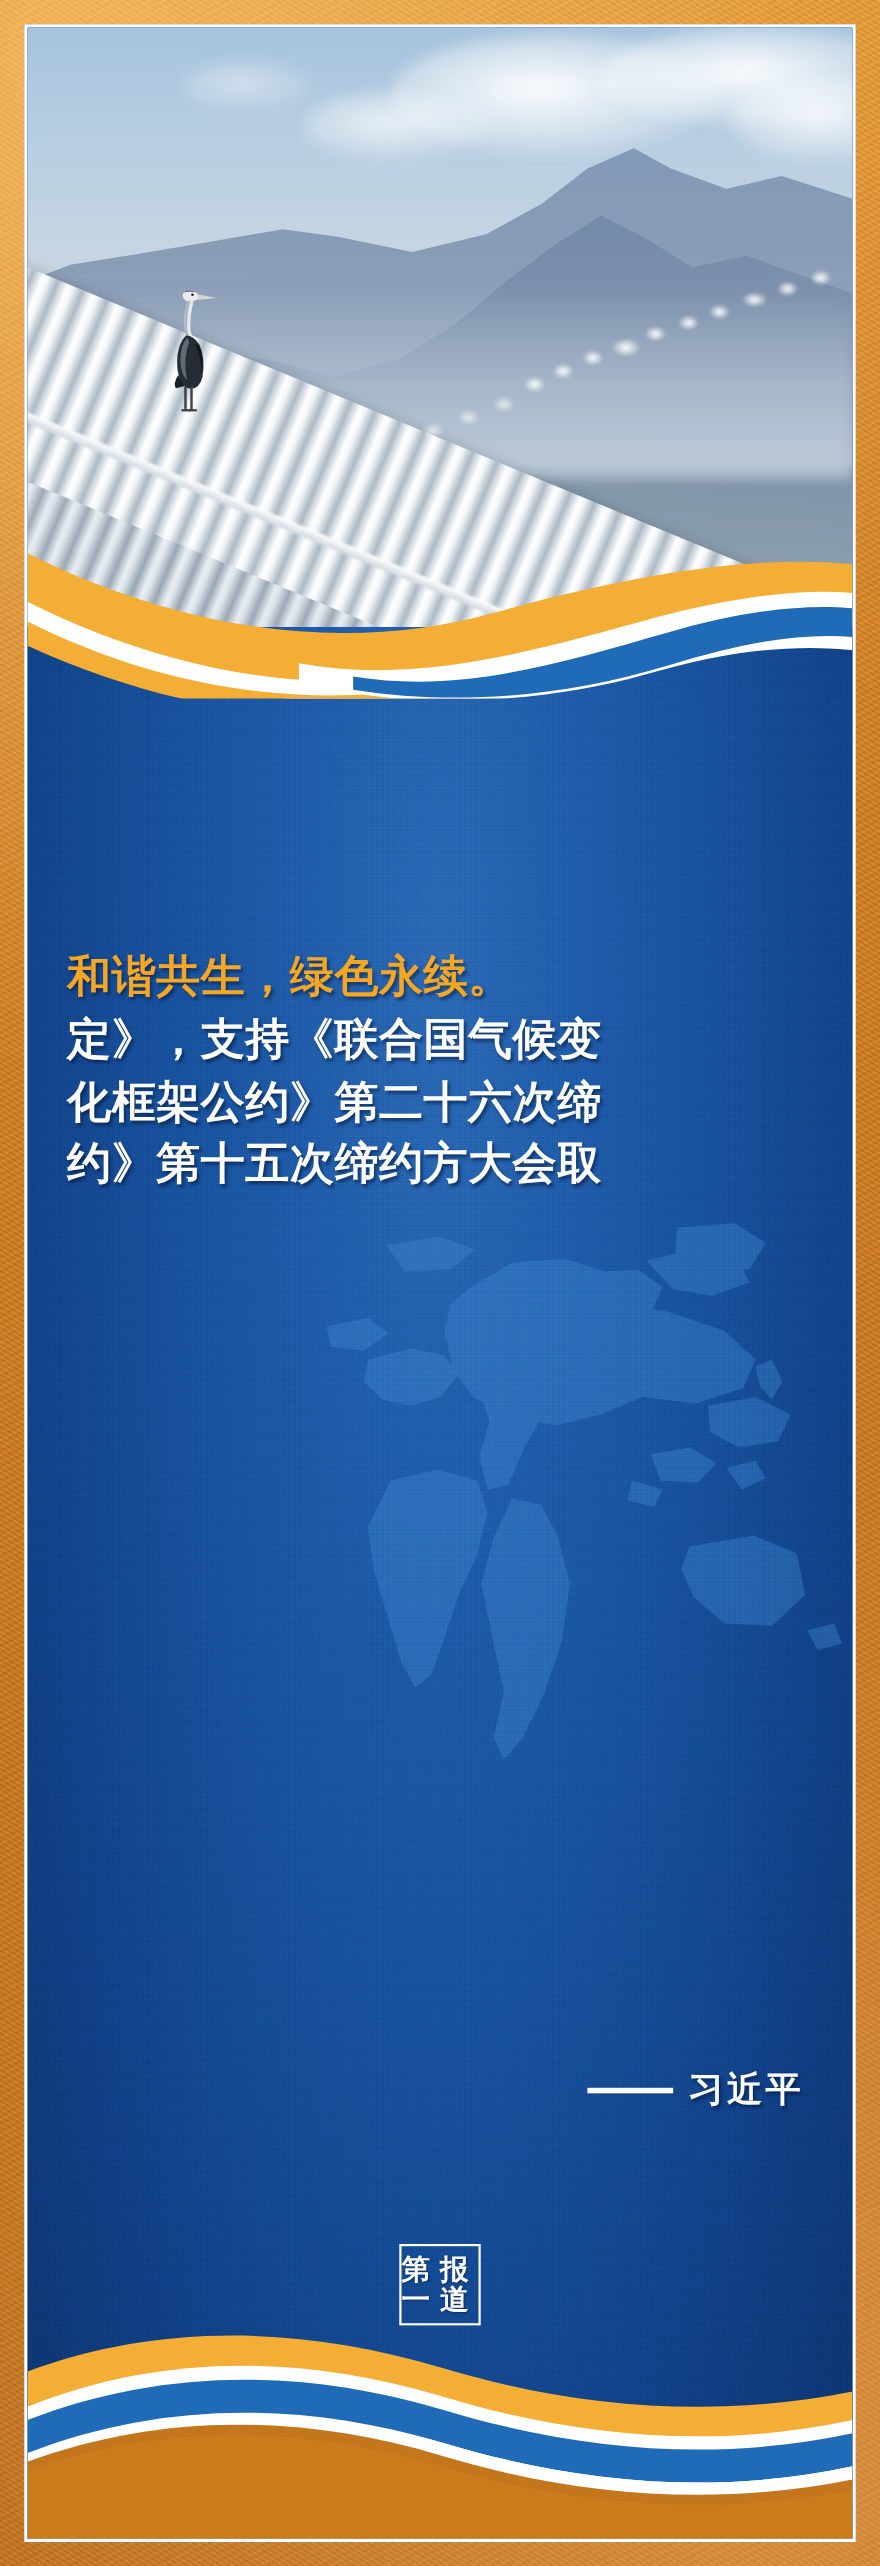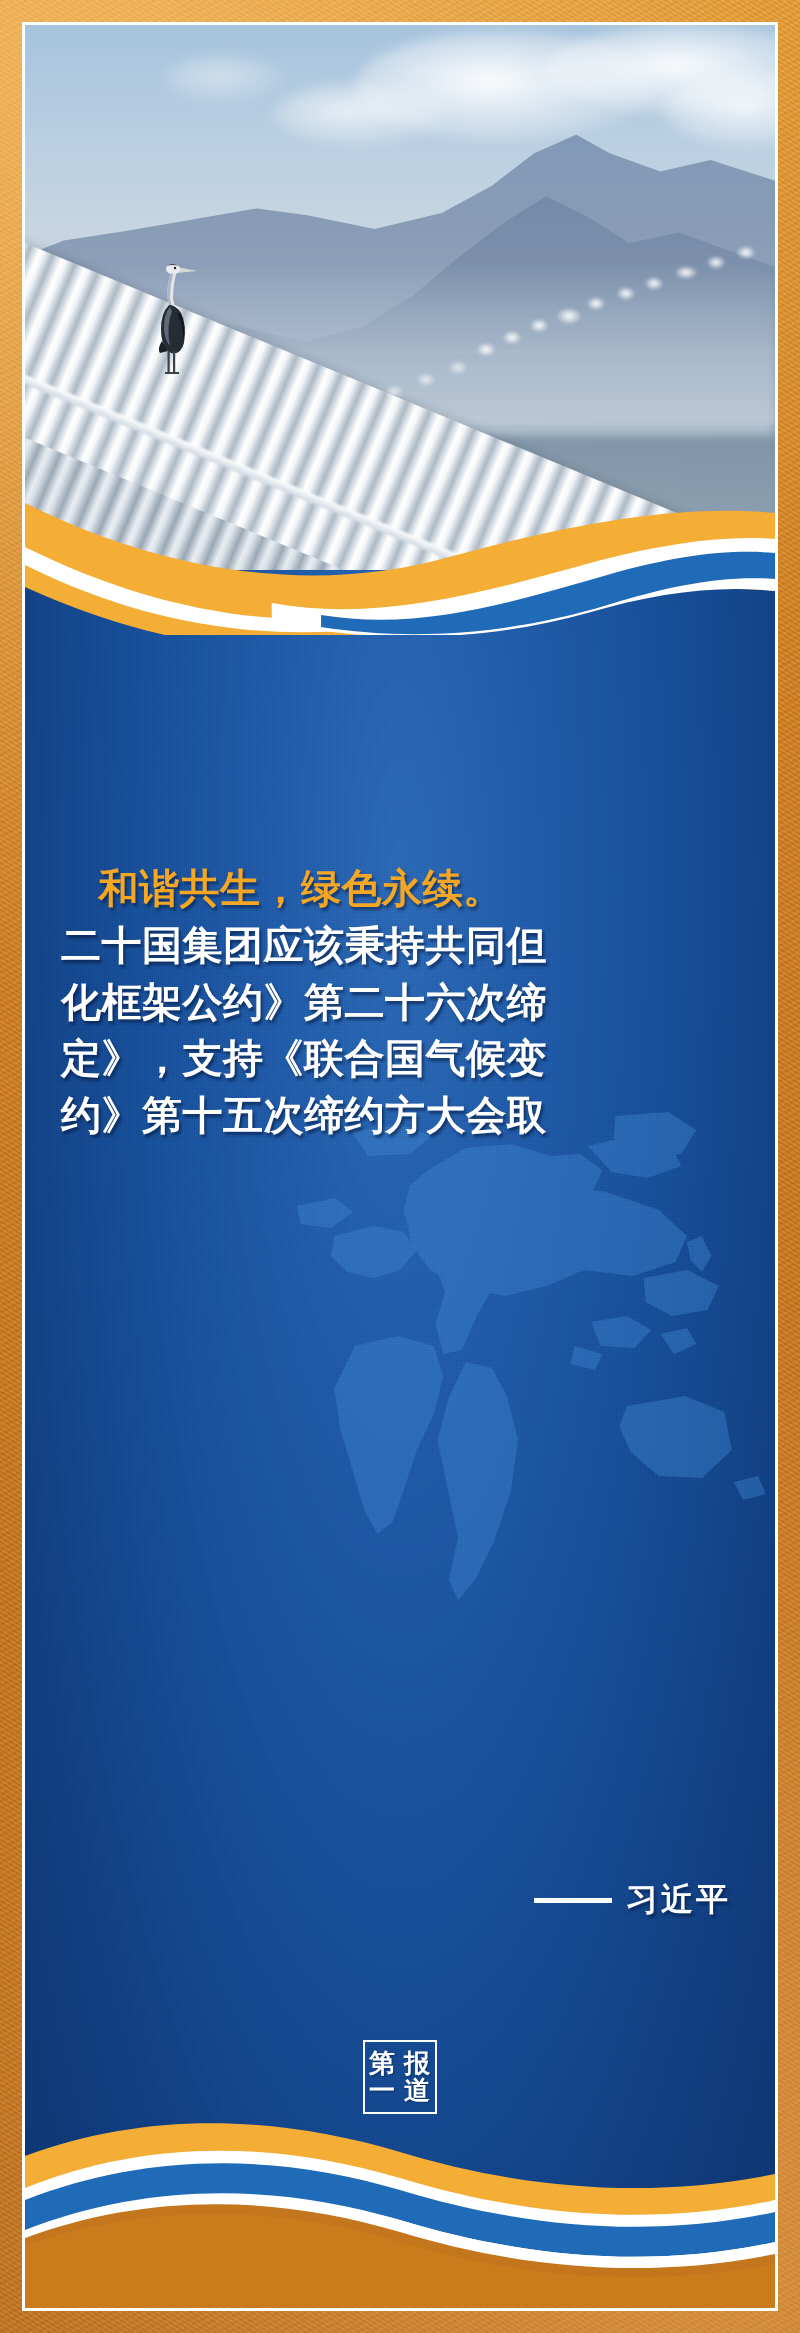--- a/index.html
+++ b/index.html
@@ -22,21 +22,20 @@
       linear-gradient(170deg,#e79a2b 0%,#d4801f 30%,#c9761a 62%,#b8670f 100%);
   }
 
   
   #frame {
     position:absolute;
     left:22px; top:22px; right:22px; bottom:22px;
     border:3px solid #ffffff;
     overflow:hidden;
     background:#0d3f86;
-    text-align:center;
   }
 
   
   #photo {
     position:absolute; left:0; top:0; width:100%; height:545px;
     overflow:hidden;
     background: linear-gradient(184deg,#9fc0da 0%,#b2cada 22%,#8ea7bd 48%,#7d93a8 66%,#9aa9b6 100%);
   }
   .sky {
     position:absolute; left:0; top:0; width:100%; height:330px;
@@ -278,23 +277,22 @@
 
           <path d="M642 296 L704 286 L746 302 L754 340 L722 368 L676 366 L646 342 L634 316 Z"></path>
           <path d="M756 372 L782 366 L790 384 L766 390 Z"></path>
 
           <path d="M706 132 L722 126 L732 146 L722 162 L710 150 Z"></path>
         </g>
       </svg>
 
       <div id="quote">
         <div class="qline hl">和谐共生，绿色永续。</div>
-        <div class="qline">二十国集团应该秉持共同但</div>
+        <div class="qline">定》，支持《联合国气候变</div>
         <div class="qline">化框架公约》第二十六次缔</div>
-        <div class="qline">定》，支持《联合国气候变</div>
         <div class="qline">约》第十五次缔约方大会取</div>
       </div>
 
       <div id="attrib">
         <span class="dash"></span>
         <span class="name">习近平</span>
       </div>
 
       <div id="logo">
         <span>第一</span>

